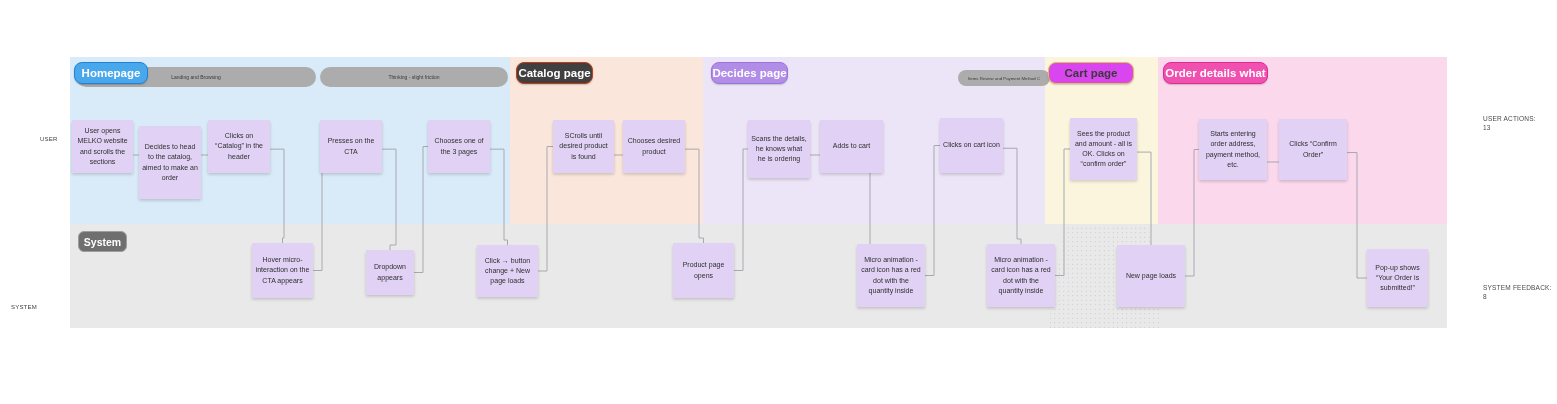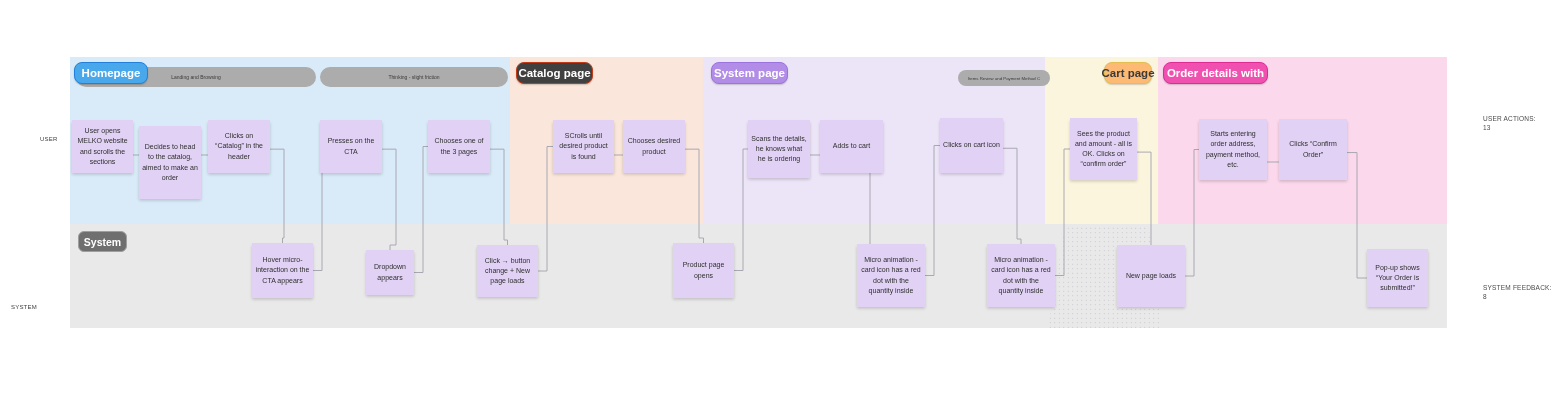--- a/index.html
+++ b/index.html
@@ -68,23 +68,23 @@
 <div class="band" style="left: 70px; width: 440px; background: rgb(217, 235, 248);"></div>
     <div class="band" style="left: 510px; width: 193px; background: rgb(250, 230, 218);"></div>
     <div class="band" style="left: 703px; width: 342px; background: rgb(236, 228, 247);"></div>
     <div class="band" style="left: 1045px; width: 113px; background: rgb(252, 245, 222);"></div>
     <div class="band" style="left: 1158px; width: 289px; background: rgb(251, 216, 236);"></div>
     <div class="phase" style="left: 76px; width: 240px;">Landing and Browsing</div>
     <div class="phase" style="left: 320px; width: 188px;">Thinking - slight friction</div>
     <div class="phase small" style="left: 958px; width: 92px;">Items Review and Payment Method C</div>
     <div class="pill" style="left: 74px; width: 74px; background: rgb(73, 167, 235); border: 1.5px solid rgb(35, 128, 216); color: rgb(255, 255, 255);">Homepage</div>
     <div class="pill" style="left: 516px; width: 77px; background: #404040; border: 1.5px solid rgb(194, 58, 23); color: rgb(255, 255, 255);">Catalog page</div>
-    <div class="pill" style="left: 711px; width: 77px; background: rgb(178, 141, 232); border: 1.5px solid rgb(155, 115, 220); color: rgb(255, 255, 255);">System page</div>
-    <div class="pill" style="left: 1104px; width: 48px; background: #fdba74; border: 1.5px solid rgb(227, 190, 81); color: rgb(58, 58, 58);">Cart page</div>
-    <div class="pill" style="left: 1163px; width: 105px; background: rgb(240, 81, 176); border: 1.5px solid rgb(222, 44, 149); color: rgb(255, 255, 255);">Order details with</div>
+    <div class="pill" style="left: 711px; width: 77px; background: rgb(178, 141, 232); border: 1.5px solid rgb(155, 115, 220); color: rgb(255, 255, 255);">Decides page</div>
+    <div class="pill" style="left: 1048px; width: 86px; background: #d946ef; border: 1.5px solid rgb(227, 190, 81); color: rgb(58, 58, 58);">Cart page</div>
+    <div class="pill" style="left: 1163px; width: 105px; background: rgb(240, 81, 176); border: 1.5px solid rgb(222, 44, 149); color: rgb(255, 255, 255);">Order details what</div>
     <div class="note" style="left: 72px; top: 120px; width: 61px; height: 53px;">User opens MELKO website and scrolls the sections</div>
     <div class="note" style="left: 139px; top: 126px; width: 62px; height: 73px;">Decides to head to the catalog, aimed to make an order</div>
     <div class="note" style="left: 208px; top: 120px; width: 62px; height: 53px;">Clicks on “Catalog” in the header</div>
     <div class="note" style="left: 320px; top: 120px; width: 62px; height: 53px;">Presses on the CTA</div>
     <div class="note" style="left: 428px; top: 120px; width: 62px; height: 53px;">Chooses one of the 3 pages</div>
     <div class="note" style="left: 553px; top: 120px; width: 61px; height: 53px;">SCrolls until desired product is found</div>
     <div class="note" style="left: 623px; top: 120px; width: 62px; height: 53px;">Chooses desired product</div>
     <div class="note" style="left: 748px; top: 120px; width: 62px; height: 58px;">Scans the details, he knows what he is ordering</div>
     <div class="note" style="left: 820px; top: 120px; width: 63px; height: 53px;">Adds to cart</div>
     <div class="note" style="left: 940px; top: 118px; width: 63px; height: 55px;">Clicks on cart icon</div>

